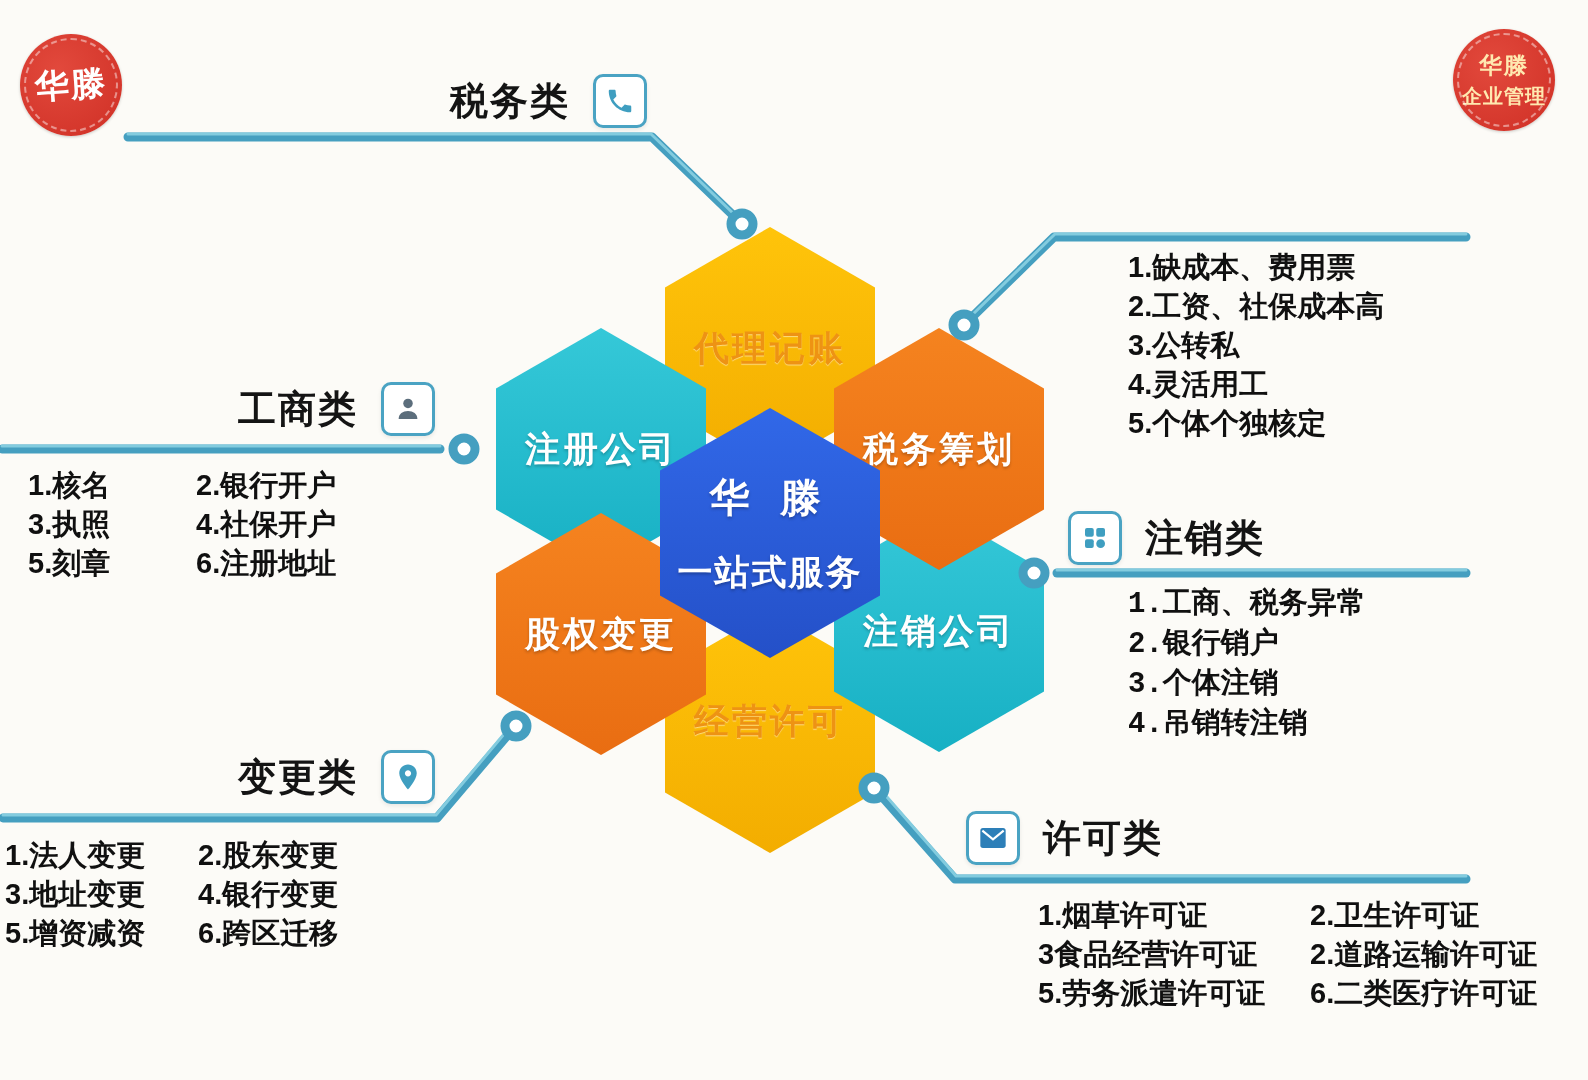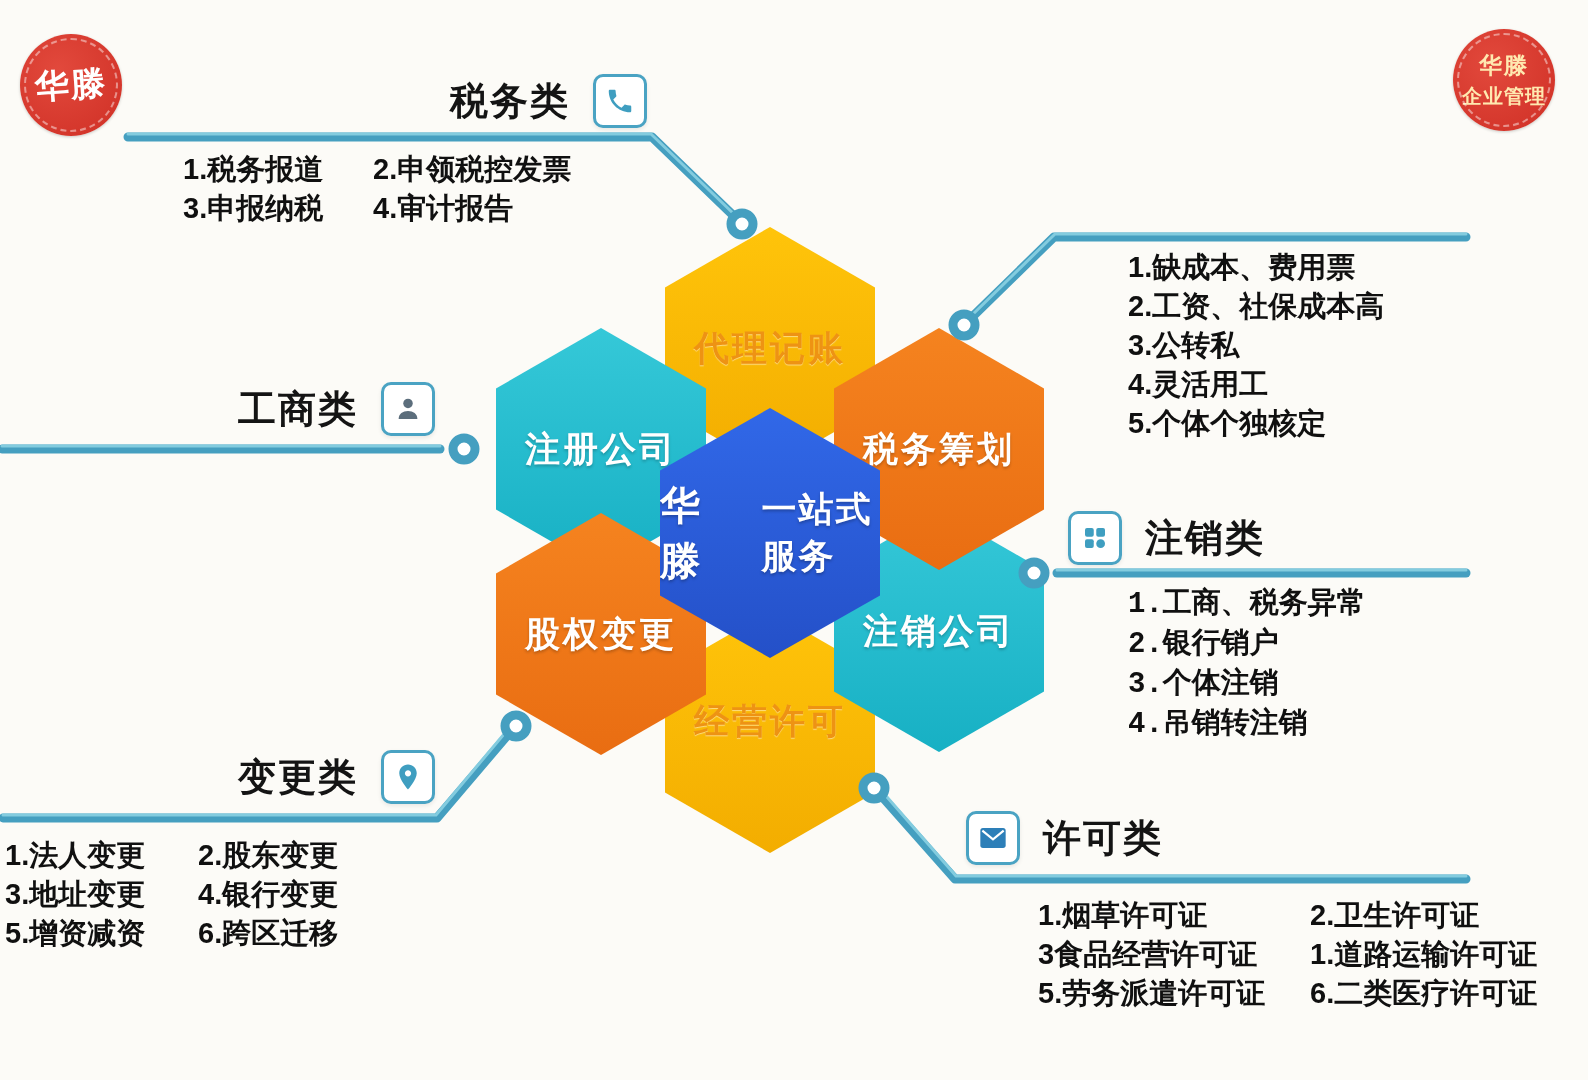--- a/index.html
+++ b/index.html
@@ -32,21 +32,21 @@
 
   .hex-bookkeeping { left:665px; top:227px; z-index:1; background:linear-gradient(180deg,#ffc40a,#f3ad00); }
   .hex-license     { left:665px; top:611px; z-index:1; background:linear-gradient(180deg,#ffc40a,#f3ad00); }
   .hex-license     { padding-bottom:22px; }
   .hex-register    { left:496px; top:328px; z-index:2; background:linear-gradient(180deg,#35c8d8,#17b0c4); }
   .hex-cancel      { left:834px; top:510px; z-index:2; background:linear-gradient(180deg,#35c8d8,#17b0c4); }
   .hex-taxplan     { left:834px; top:328px; z-index:3; background:linear-gradient(180deg,#f5831f,#e96d12); }
   .hex-equity      { left:496px; top:513px; z-index:3; background:linear-gradient(180deg,#f5831f,#e96d12); }
   .hex-center      { left:660px; top:408px; width:220px; height:250px; z-index:6;
                      background:linear-gradient(180deg,#3168e8,#2450c8);
-                     flex-direction:row; gap:24px;justify-content:center; }
+                     flex-direction:column; gap:24px;justify-content:center; }
   .center-l1 { color:#fff; font-size:40px; font-weight:bold; letter-spacing:10px; text-shadow:0 2px 3px rgba(0,0,0,.25); }
   .center-l2 { color:#fff; font-size:35px; font-weight:bold; letter-spacing:2px; text-shadow:0 2px 3px rgba(0,0,0,.25); }
 
   
   .callout-title { position:absolute; display:flex; align-items:center; gap:23px; z-index:4; }
   .title-text { font-size:38px; font-weight:bold; color:#141414; letter-spacing:2px; white-space:nowrap; }
   .icon-box {
     width:54px; height:54px; border:3px solid #4aa3c3; border-radius:10px;
     background:#fff; display:flex; align-items:center; justify-content:center;
     box-shadow:0 2px 4px rgba(0,0,0,.08);
@@ -152,48 +152,52 @@
   </div>
 
   <div class="callout-title ct-tax">
     <span class="title-text">税务类</span>
     <span class="icon-box">
       <svg viewBox="0 0 24 24" width="30" height="30">
           <path fill="#3f9ec0" d="M6.62 10.79c1.44 2.83 3.76 5.14 6.59 6.59l2.2-2.2c.27-.27.67-.36 1.02-.24 1.12.37 2.33.57 3.57.57.55 0 1 .45 1 1V20c0 .55-.45 1-1 1-9.39 0-17-7.61-17-17 0-.55.45-1 1-1h3.5c.55 0 1 .45 1 1 0 1.25.2 2.45.57 3.57.11.35.03.74-.25 1.02l-2.2 2.2z"></path>
         </svg>
     </span>
   </div>
-  <div class="list tax-list">
-    <div class="lrow">
-      <span class="c1">1.税务报道</span>
-      <span class="c2">2.申领税控发票</span>
-    </div>
-    <div class="lrow">
-      <span class="c1">3.申报纳税</span>
-      <span class="c2">4.审计报告</span>
-    </div>
-  </div>
 
   <div class="list taxplanning-list">
     <div class="litem">1.缺成本、费用票</div>
     <div class="litem">2.工资、社保成本高</div>
     <div class="litem">3.公转私</div>
     <div class="litem">4.灵活用工</div>
     <div class="litem">5.个体个独核定</div>
   </div>
 
   <div class="callout-title ct-business">
     <span class="title-text">工商类</span>
     <span class="icon-box">
       <svg viewBox="0 0 24 24" width="30" height="30" fill="#5c6e7c">
         <circle cx="12" cy="7.5" r="3.8"></circle>
         <path d="M4.5 20c0-4.1 3.4-6.4 7.5-6.4s7.5 2.3 7.5 6.4z"></path>
       </svg>
     </span>
   </div>
+  <div class="list business-list">
+    <div class="lrow">
+      <span class="c1">1.核名</span>
+      <span class="c2">2.银行开户</span>
+    </div>
+    <div class="lrow">
+      <span class="c1">3.执照</span>
+      <span class="c2">4.社保开户</span>
+    </div>
+    <div class="lrow">
+      <span class="c1">5.刻章</span>
+      <span class="c2">6.注册地址</span>
+    </div>
+  </div>
 
   <div class="callout-title ct-deregister">
     <span class="icon-box">
       <svg viewBox="0 0 24 24" width="30" height="30" fill="#3f9ec0">
         <rect x="4" y="4" width="7" height="7" rx="1.6"></rect>
         <rect x="13" y="4" width="7" height="7" rx="1.6"></rect>
         <rect x="4" y="13" width="7" height="7" rx="1.6"></rect>
         <rect x="13" y="13" width="7" height="7" rx="3.5"></rect>
       </svg>
     </span>
@@ -238,21 +242,21 @@
     </span>
     <span class="title-text">许可类</span>
   </div>
   <div class="list permit-list">
     <div class="lrow">
       <span class="c1">1.烟草许可证</span>
       <span class="c2">2.卫生许可证</span>
     </div>
     <div class="lrow">
       <span class="c1">3食品经营许可证</span>
-      <span class="c2">1.道路运输许可证</span>
+      <span class="c2">2.道路运输许可证</span>
     </div>
     <div class="lrow">
       <span class="c1">5.劳务派遣许可证</span>
       <span class="c2">6.二类医疗许可证</span>
     </div>
   </div>
 
 </div>
 
 </body></html>

